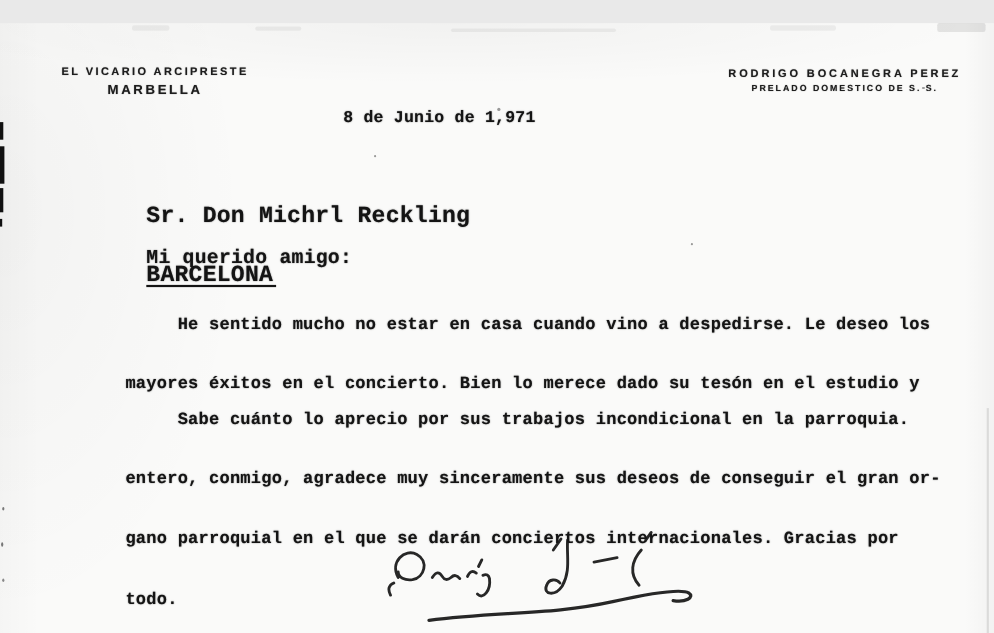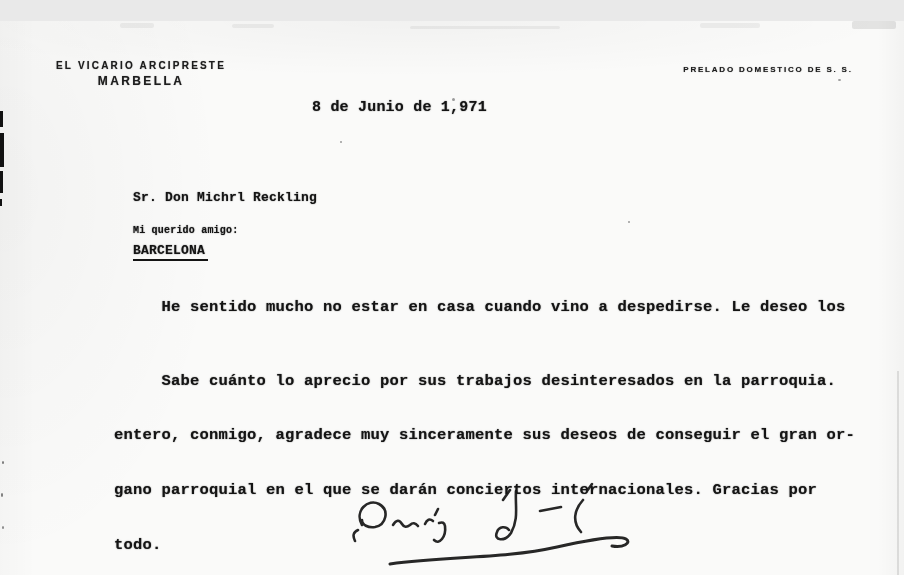--- a/index.html
+++ b/index.html
@@ -36,27 +36,27 @@
   }
   .lh-left{left:55px;top:39px;width:172px;}
   .lh-left .l1{font-size:10px;letter-spacing:2.2px;white-space:pre;}
   .lh-left .l2{font-size:12px;letter-spacing:2.4px;margin-top:3px;white-space:pre;}
   .lh-right{left:660px;top:41px;width:216px;}
   .lh-right .l1{font-size:10px;letter-spacing:2.6px;white-space:pre;}
   .lh-right .l2{font-size:8px;letter-spacing:1.8px;margin-top:3px;white-space:pre;}
 
   .date{position:absolute;left:312px;top:78px;font-size:15px;}
 
-  .recipient{position:absolute;left:133px;top:133px;font-size:13px;line-height:17.5px;}
+  .recipient{position:absolute;left:133px;top:133px;font-size:21px;line-height:17.5px;}
   .recipient .city{display:inline-block;border-bottom:2px solid #141414;padding-right:3px;}
 
-  .salutation{position:absolute;left:133px;top:204px;font-size:10px;}
+  .salutation{position:absolute;left:133px;top:204px;font-size:18px;}
 
   .para{position:absolute;left:114px;font-size:15.5px;line-height:18.3px;}
-  .p1{top:240px;} .p2{top:314px;} .p3{top:421px;}
+  .p1{top:228px;} .p2{top:314px;} .p3{top:421px;}
 
   .signature{position:absolute;left:335px;top:458px;}
 
   
   .edge-mark{position:absolute;background:#111;}
   .em1{left:0;top:90px;width:3px;height:16px;}
   .em2{left:0;top:112px;width:4px;height:34px;}
   .em3{left:0;top:150px;width:3px;height:22px;}
   .em4{left:0;top:178px;width:2px;height:7px;}
   .speck{position:absolute;background:#9a9a9a;border-radius:50%;}
@@ -96,38 +96,40 @@
   <div class="top-smudge ts2"></div>
   <div class="top-smudge ts3"></div>
   <div class="top-smudge ts4"></div>
   <div class="top-smudge ts5"></div>
 
   <div class="letterhead lh-left">
     <div class="l1">EL VICARIO ARCIPRESTE</div>
     <div class="l2">MARBELLA</div>
   </div>
   <div class="letterhead lh-right">
+    <div class="l1">RODRIGO BOCANEGRA PEREZ</div>
     <div class="l2">PRELADO DOMESTICO DE S. S.</div>
   </div>
 
   <div class="date typed">8 de Junio de 1,971</div>
 
   <div class="recipient typed">
     <div>Sr. Don Michrl Reckling</div>
     <div><span class="city">BARCELONA</span></div>
   </div>
 
   <div class="salutation typed">Mi querido amigo:</div>
 
   <div class="para p1 typed">
     <div>     He sentido mucho no estar en casa cuando vino a despedirse. Le deseo los</div>
+    <div>mayores éxitos en el concierto. Bien lo merece dado su tesón en el estudio y</div>
   </div>
 
   <div class="para p2 typed">
-    <div>     Sabe cuánto lo aprecio por sus trabajos desinteresados en la parroquia.</div>
+    <div>     Sabe cuánto lo aprecio por sus trabajos incondicional en la parroquia.</div>
     <div>entero, conmigo, agradece muy sinceramente sus deseos de conseguir el gran or-</div>
     <div>gano parroquial en el que se darán conciertos internacionales. Gracias por</div>
     <div>todo.</div>
   </div>
 
 
   <svg class="signature" width="350" height="100" viewBox="0 0 350 100" fill="none" stroke="#161616" stroke-width="2.6" stroke-linecap="round" stroke-linejoin="round" opacity="0.92">
     <path d="M20,62 q-4,-8 3,-11"></path>
     <path d="M27,46 C19,32 33,19 44,25 C55,31 51,46 40,48 C33,49 27,46 27,41"></path>
     <path d="M58,46 q5,-8 9,-1 q3,5 8,1 q4,-4 8,1"></path>

